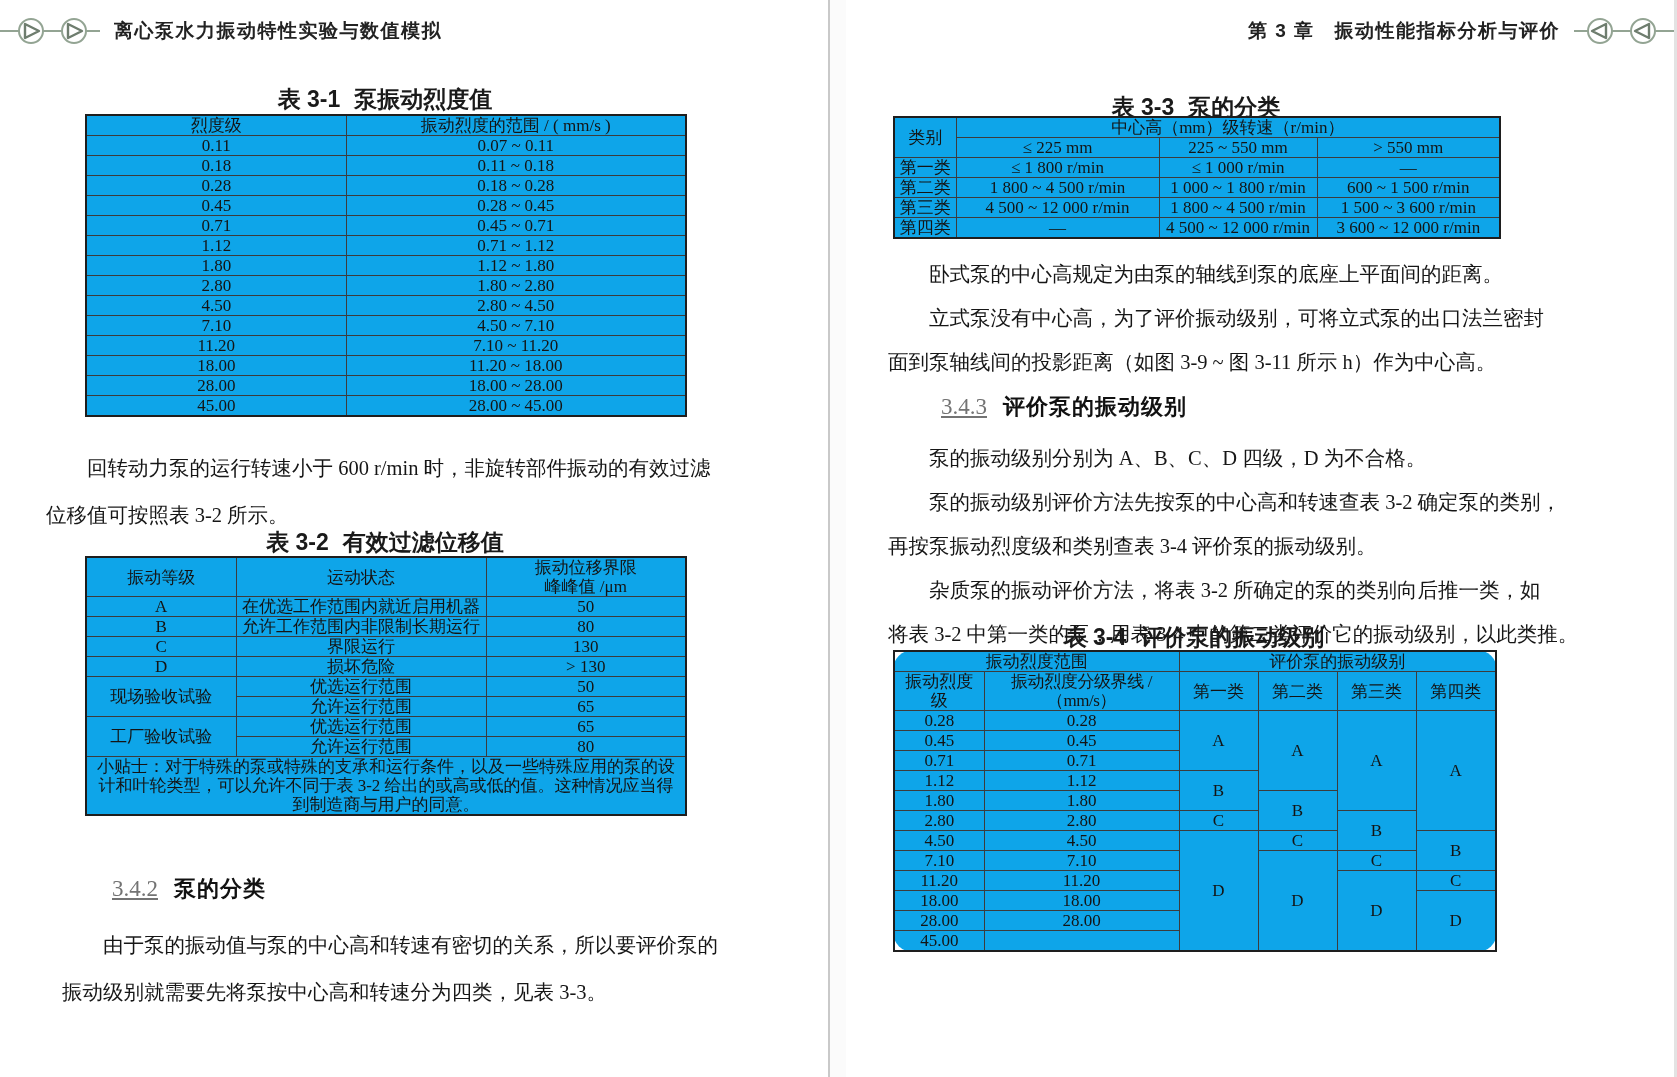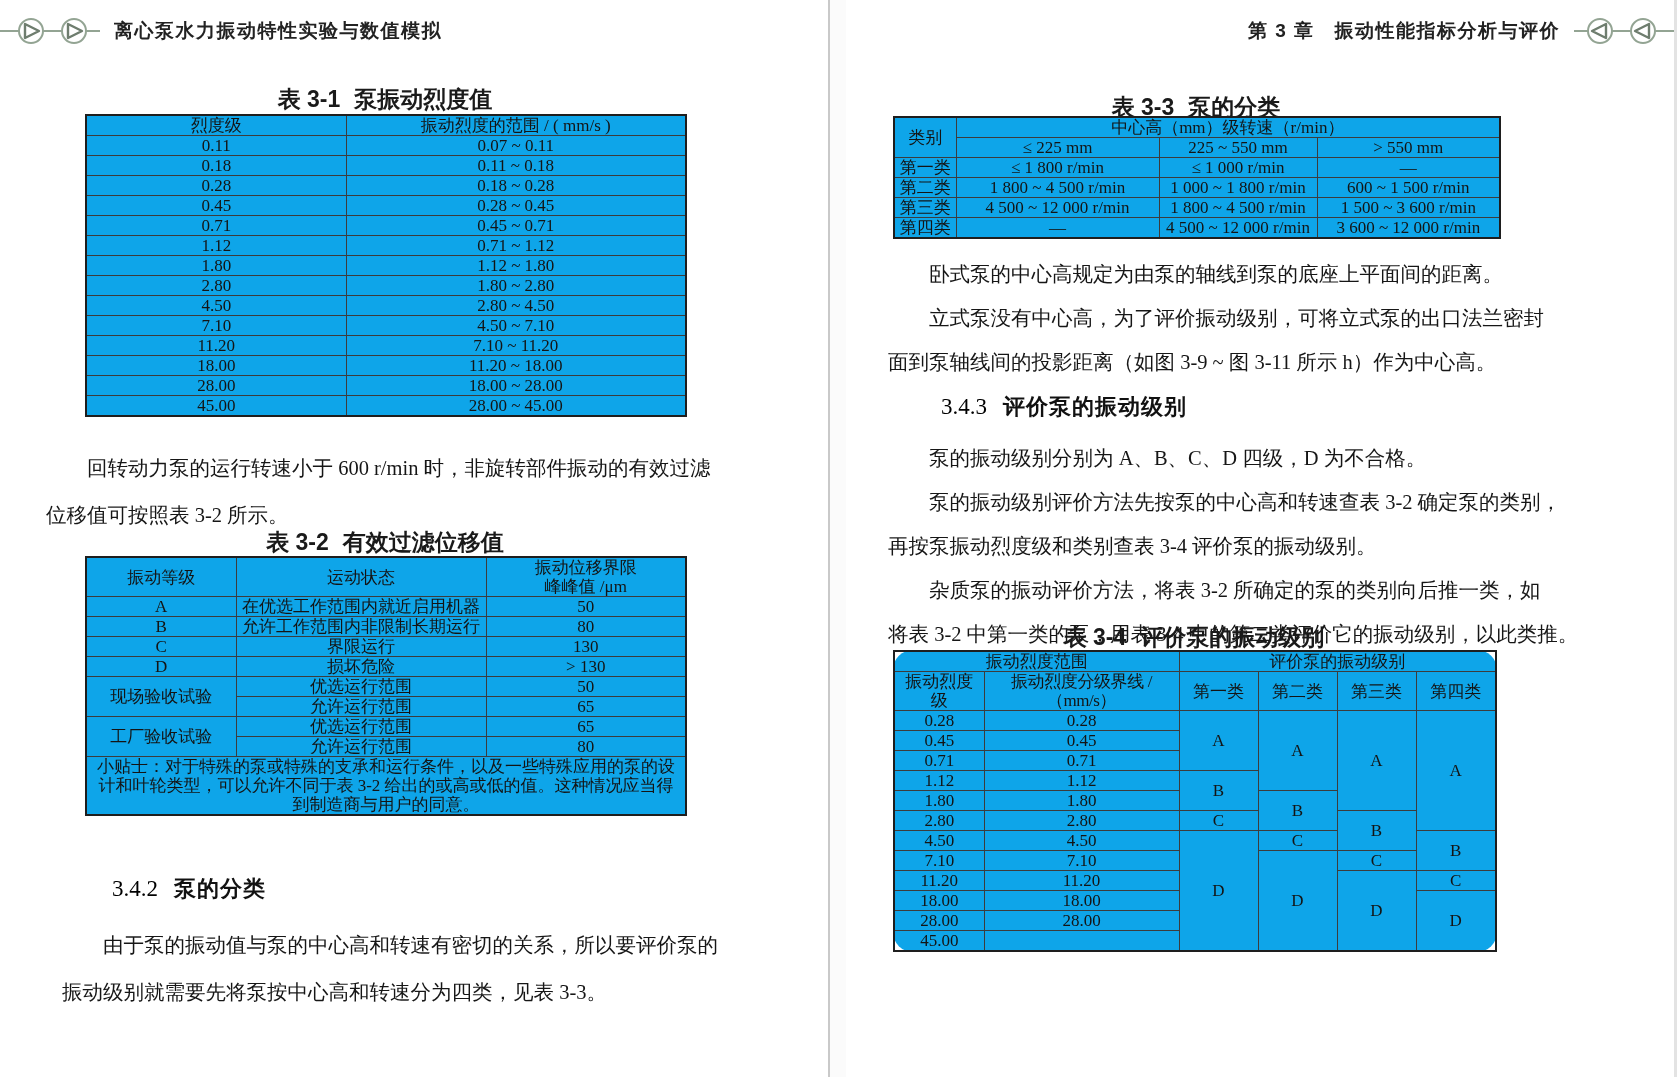--- a/index.html
+++ b/index.html
@@ -35,21 +35,21 @@
   td.tight{font-size:16px;letter-spacing:-0.4px;}
   td.note-cell{text-align:left;height:auto;padding:4px 6px 5px 6px;font-size:17.5px;line-height:1.28;}
 
   
   .para{position:absolute;}
   .para-line{font-size:20.5px;line-height:47px;white-space:nowrap;color:#161616;}
   .page.right .para-line{line-height:44px;}
   .indent{padding-left:41px;}
 
   .section-head{position:absolute;display:flex;align-items:baseline;gap:16px;}
-  .sec-num{font-family:var(--serif);font-size:23px;color:#000000;}
+  .sec-num{font-family:var(--serif);font-size:23px;color:#737373;text-decoration:underline;}
   .sec-title{font-family:var(--sans);font-weight:bold;font-size:22px;color:#111;letter-spacing:1px;}
 </style>
 </head>
 <body>
 
 <div class="spread">
 
   <div class="page left">
 
     <div class="pg-header">

